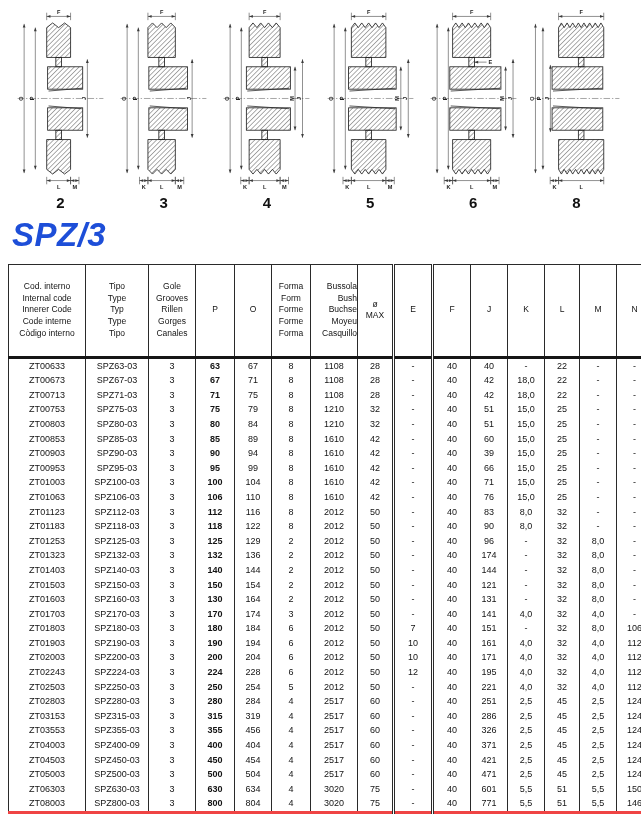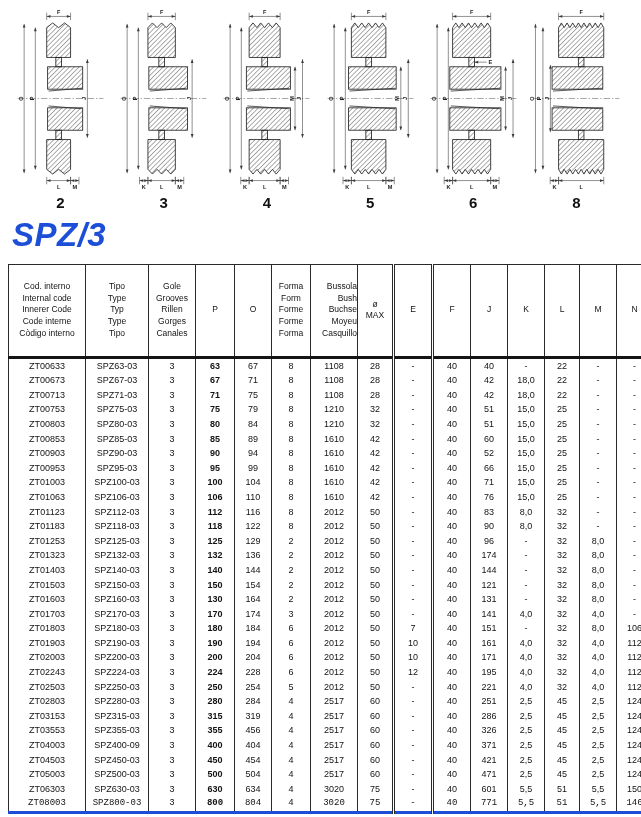--- a/index.html
+++ b/index.html
@@ -42,21 +42,21 @@
     padding:0;
   }
   table.spec thead th{
     border-top:1.5px solid #2a2a2a;
     border-bottom:3px solid #151515;
     font-size:8.5px;font-weight:normal;line-height:1.38;padding:16px 0;
   }
   table.spec tbody td{
     font-size:9px;height:14.6px;line-height:14.6px;
   }
-  table.spec tbody tr:last-child td{border-bottom:3px solid #1d4ed8;font-family:Liberation Mono, monospace;}
+  table.spec tbody tr:last-child td{border-bottom:3px solid #ef4444;}
   .col-p{font-weight:bold;margin-top:34px;}
   .col-e{border-left:3px double #2a2a2a !important;border-right:3px double #2a2a2a !important;}
   .hl{display:block;}
 </style>
 </head>
 <body>
 
 <svg width="0" height="0" style="position:absolute" aria-hidden="true">
   <defs>
     <pattern id="hatch" width="3.6" height="3.6" patternUnits="userSpaceOnUse" patternTransform="rotate(45)">
@@ -550,21 +550,21 @@
           <td>ZT00903</td>
           <td>SPZ90-03</td>
           <td>3</td>
           <td class="col-p">90</td>
           <td>94</td>
           <td>8</td>
           <td>1610</td>
           <td>42</td>
           <td class="col-e">-</td>
           <td>40</td>
-          <td>52</td>
+          <td>39</td>
           <td>15,0</td>
           <td>25</td>
           <td>-</td>
           <td>-</td>
         </tr>
         <tr>
           <td>ZT00953</td>
           <td>SPZ95-03</td>
           <td>3</td>
           <td class="col-p">95</td>

